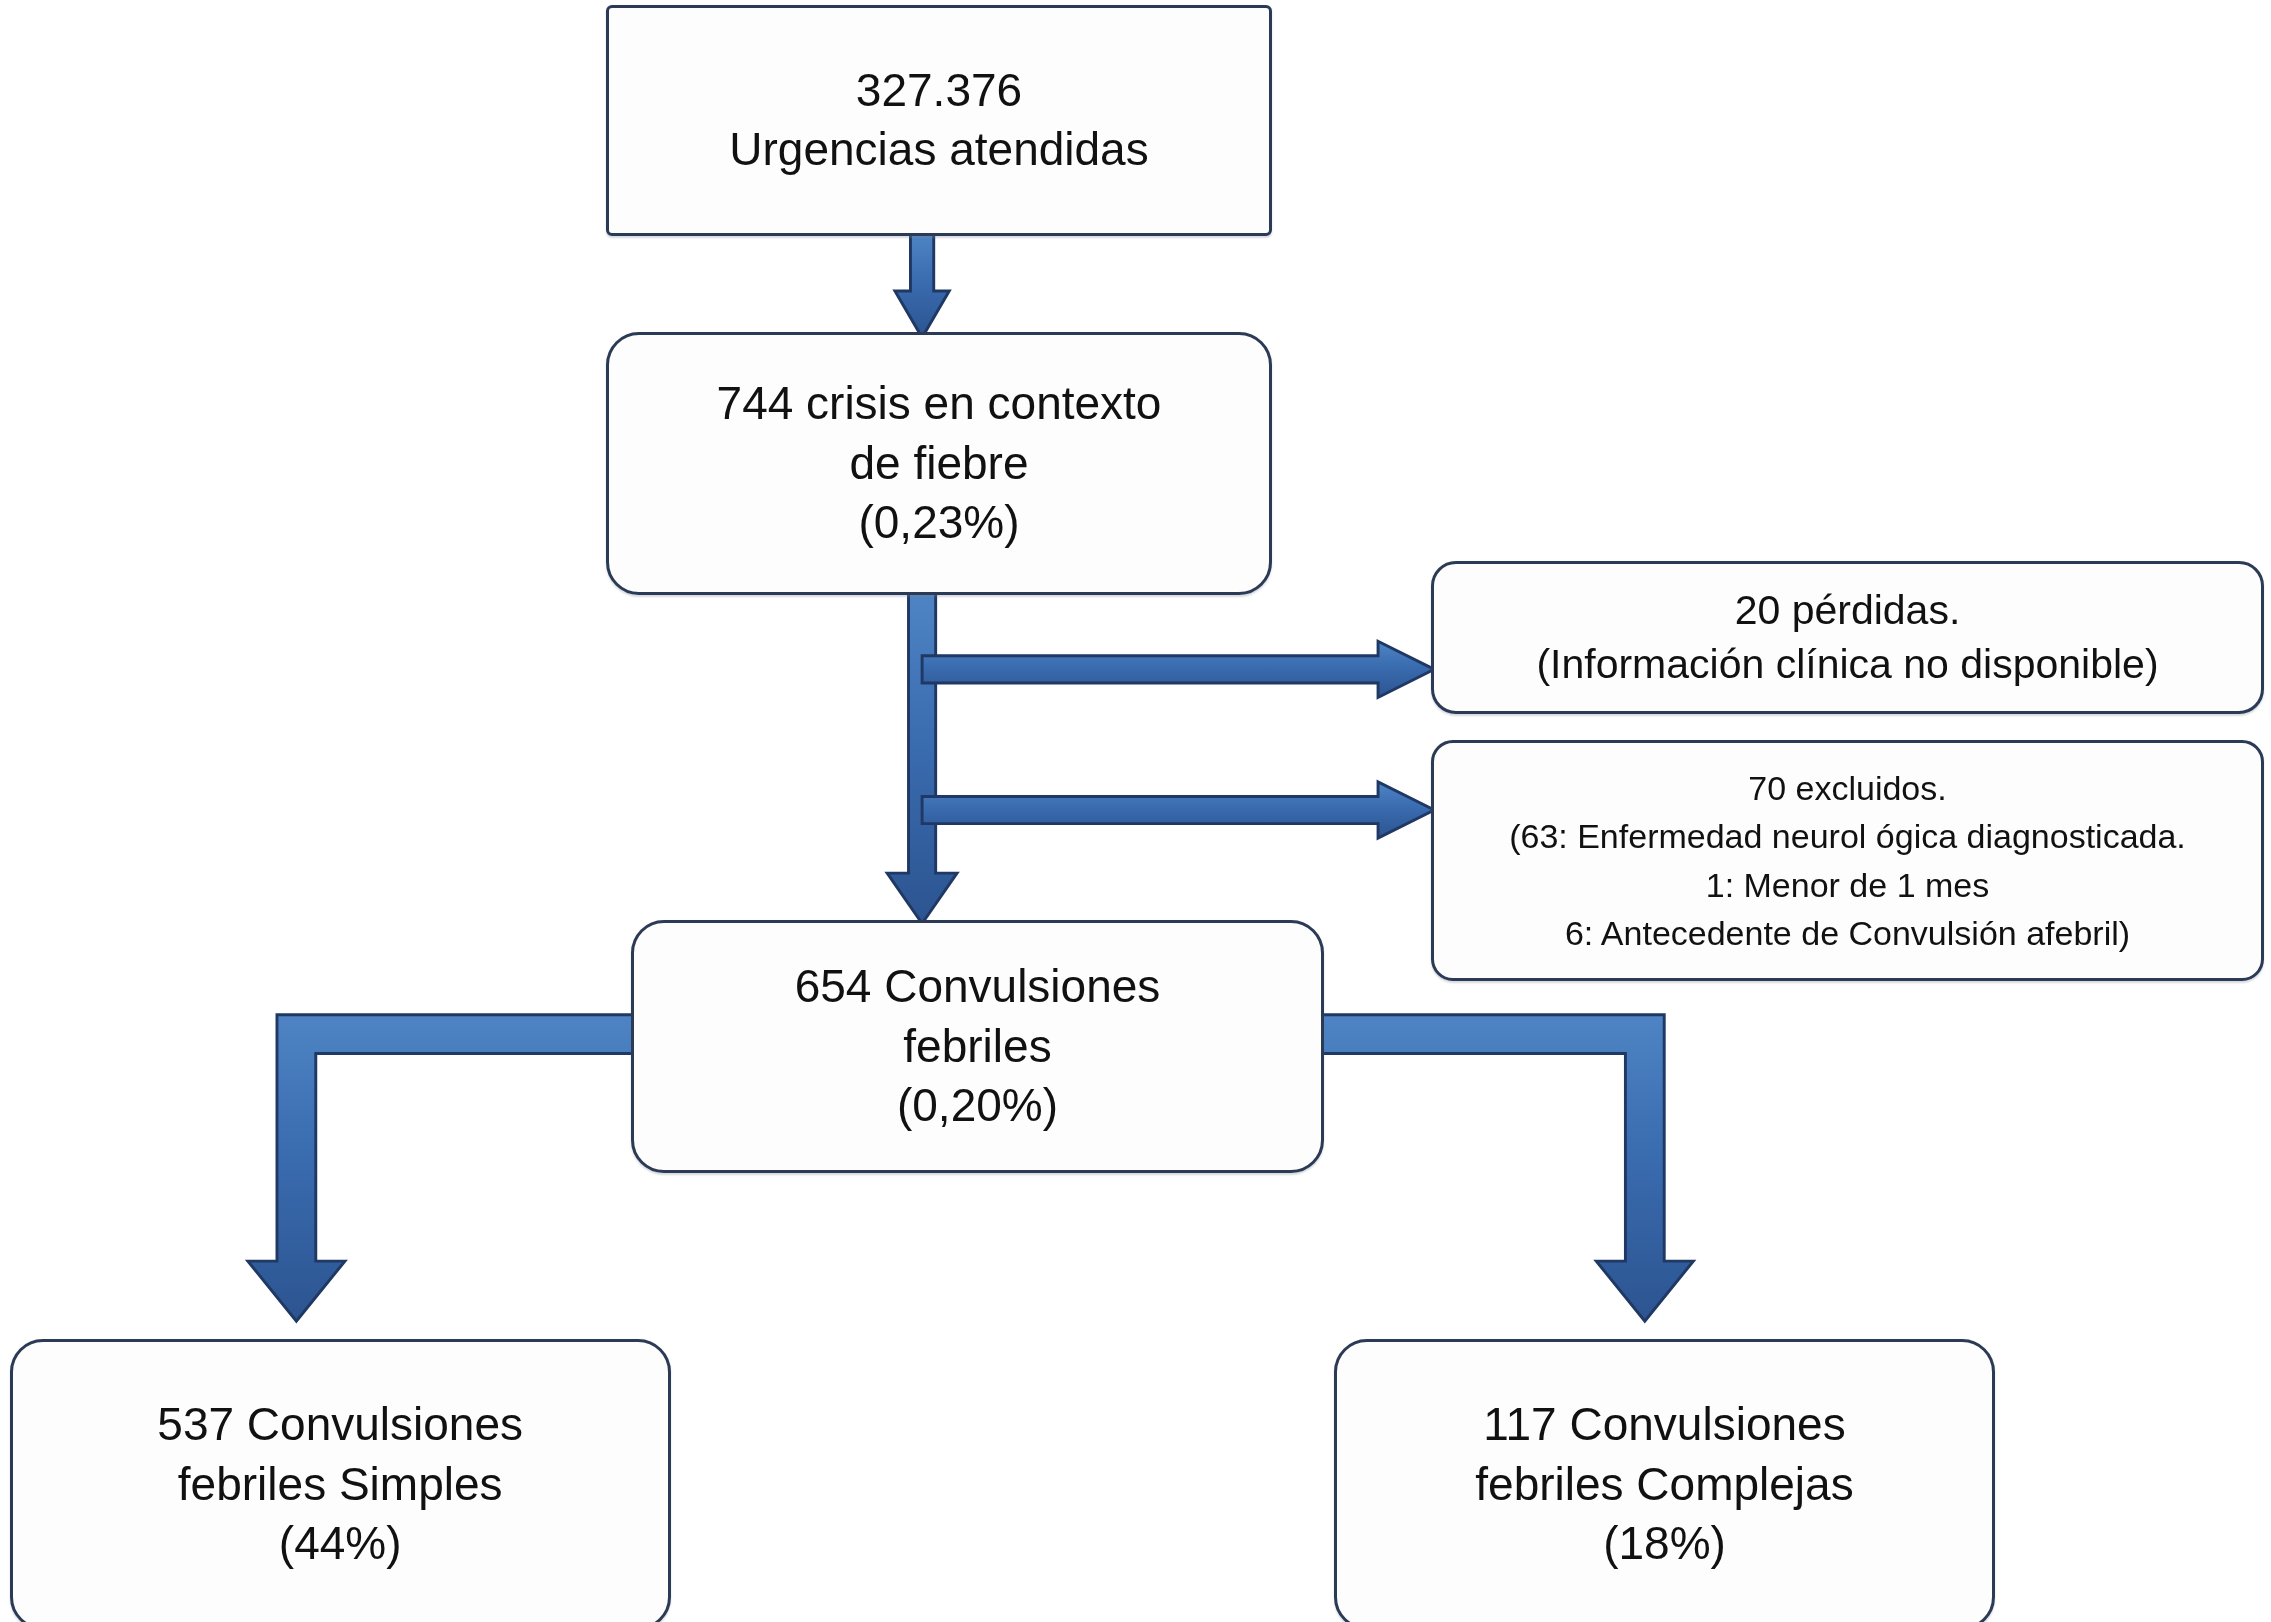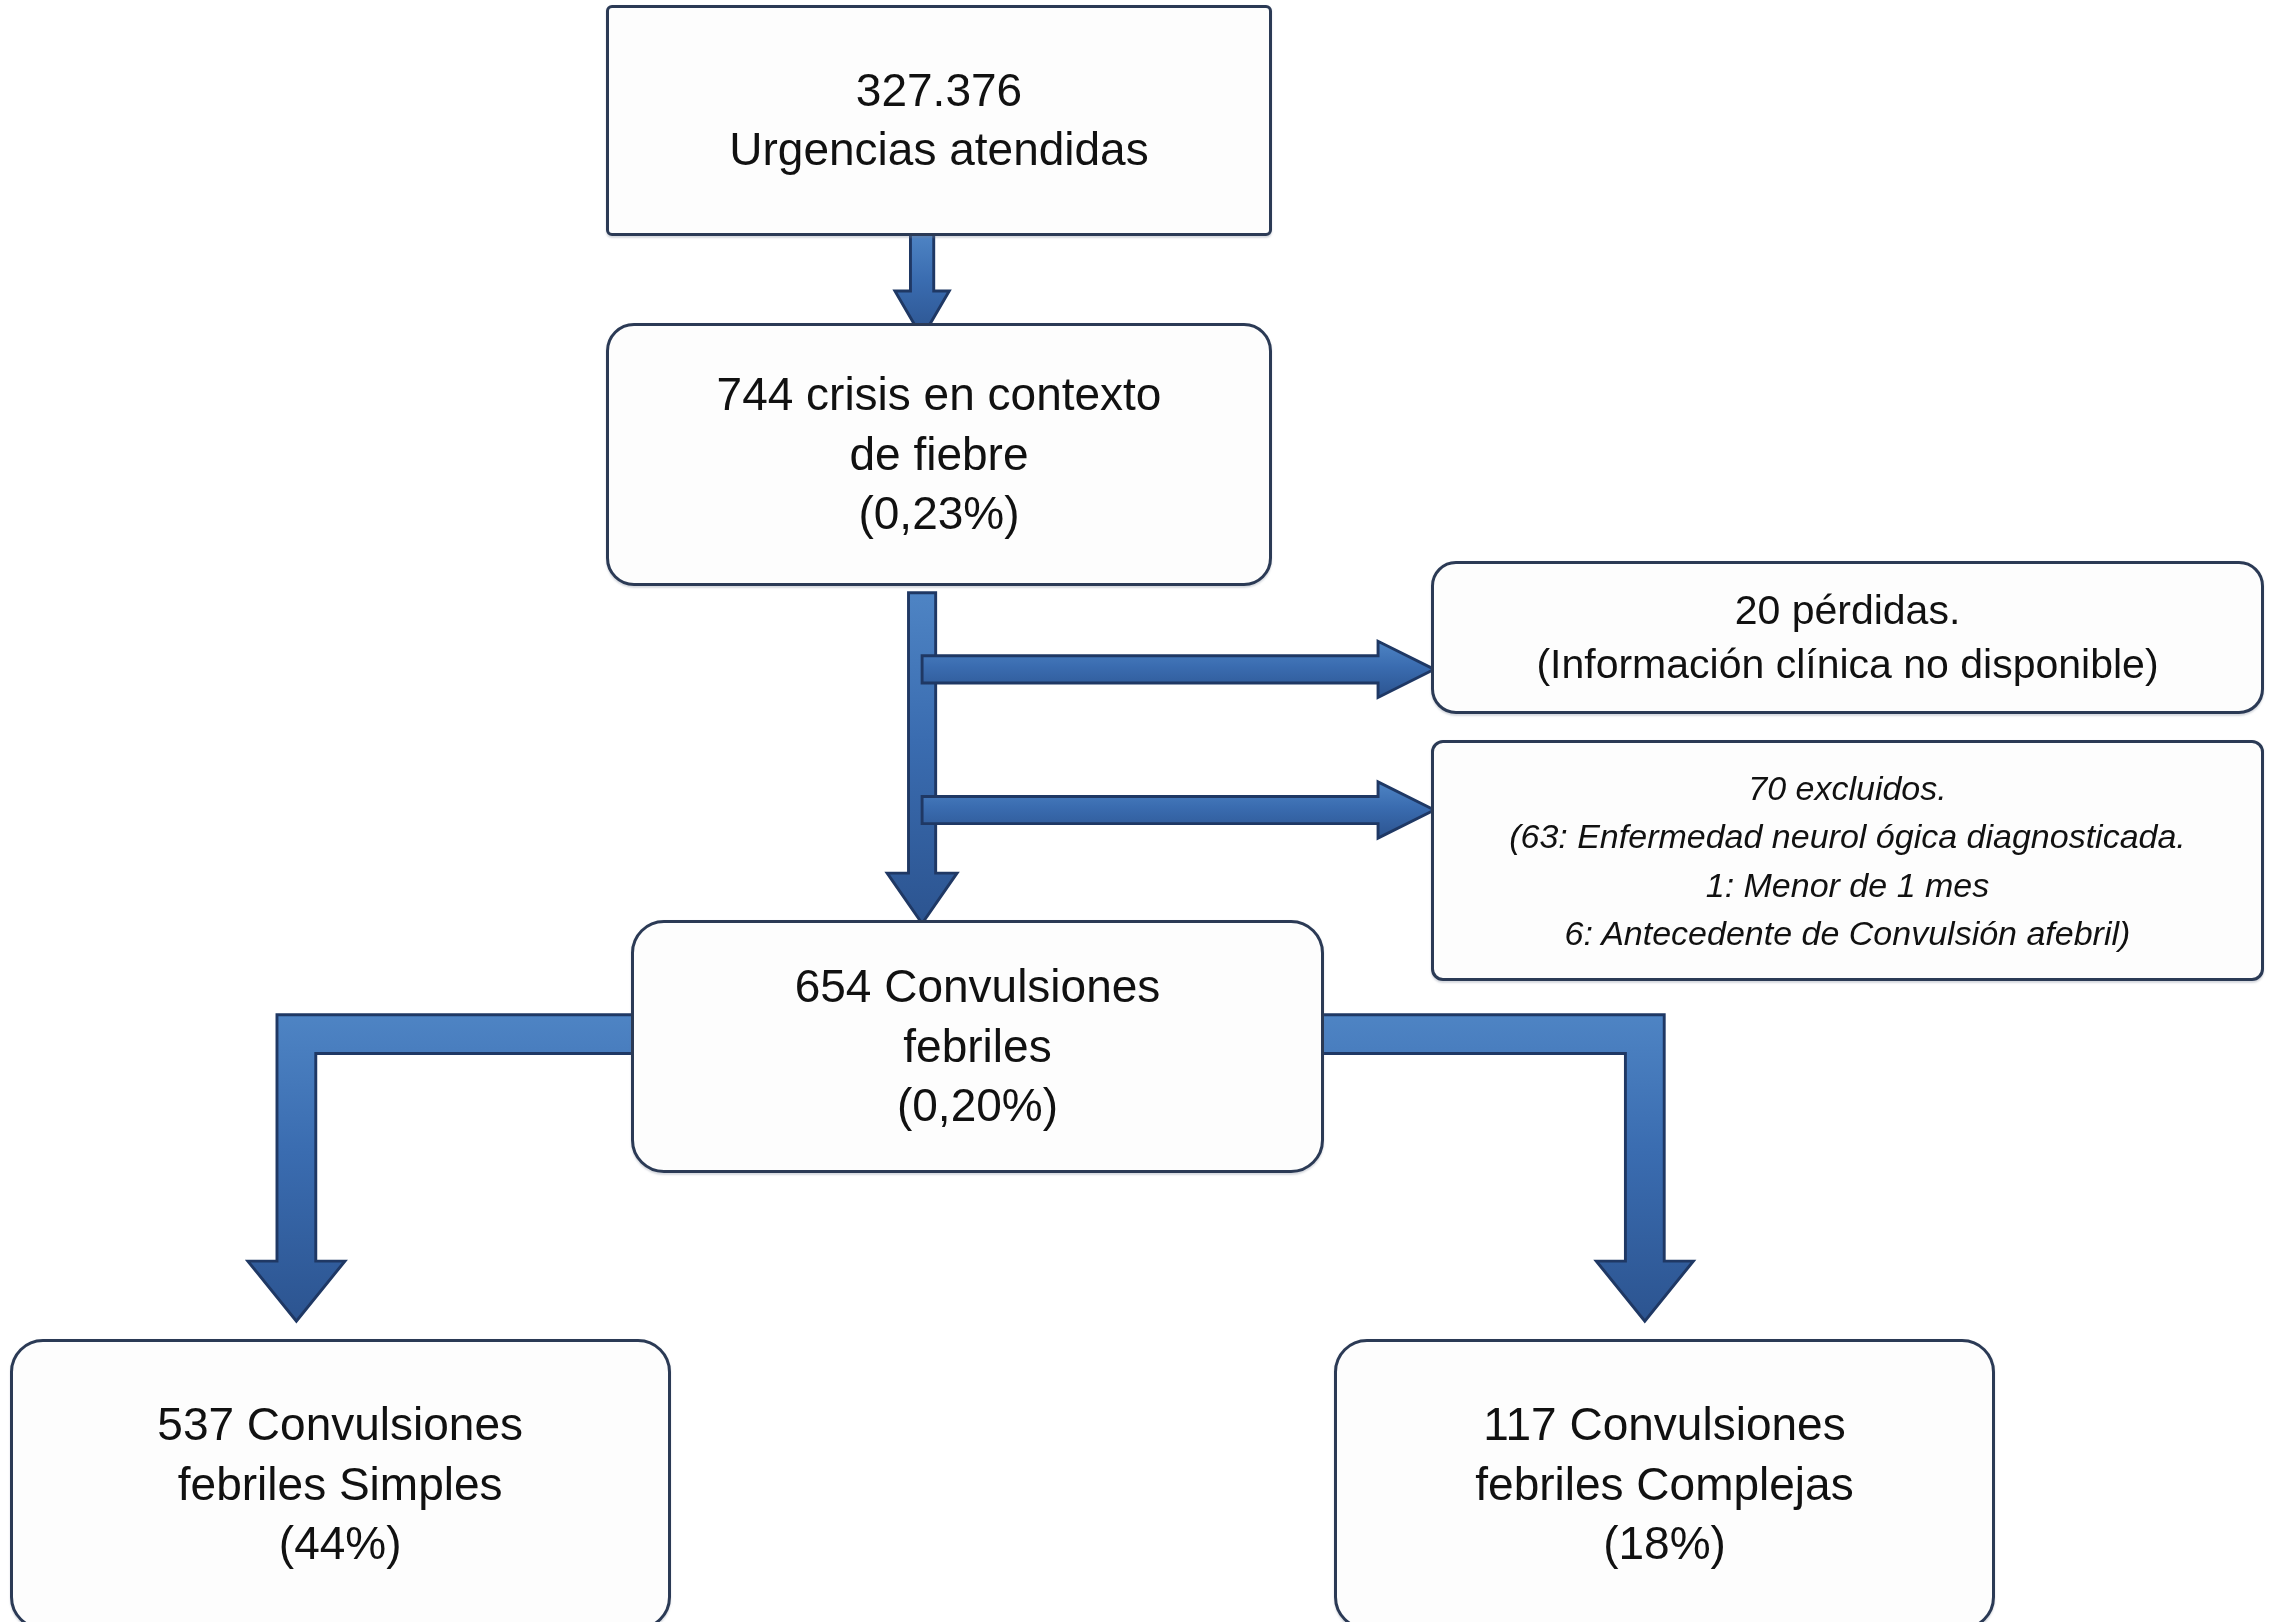--- a/index.html
+++ b/index.html
@@ -44,23 +44,23 @@
     display: block;
     width: 100%;
     padding: 0 17.5px;
     box-sizing: border-box;
     line-height: 1.30;
     white-space: pre-line;
   }
 
   
   #node-urgencias   { left: 606px;  top: 4.9px;    width: 666px; height: 231px; font-size: 46px; border-radius: 6px; }
-  #node-crisis      { left: 606px;  top: 323px;  width: 666px; height: 263px; font-size: 46px; border-radius: 28px; }
+  #node-crisis      { left: 606px;  top: 332px;  width: 666px; height: 263px; font-size: 46px; }
   #node-perdidas    { left: 1431px; top: 561px;  width: 833px; height: 153px; font-size: 41px; border-radius: 25px; }
-  #node-excluidos   { left: 1431px; top: 740px;  width: 833px; height: 241px; font-size: 34px; border-radius: 12px; font-style: italic; }
+  #node-excluidos   { left: 1431px; top: 740px;  width: 833px; height: 241px; font-size: 34px; border-radius: 22px; }
   #node-excluidos .txt { line-height: 1.42; }
   #node-convulsiones{ left: 631px;  top: 920px;  width: 693px; height: 253px; font-size: 46px; }
   #node-simples     { left: 9.7px;   top: 1339px; width: 661px; height: 291px; font-size: 46px; }
   #node-complejas   { left: 1334px; top: 1339px; width: 661px; height: 291px; font-size: 46px; }
 </style>
 </head>
 <body>
 
 <div id="canvas">
 

